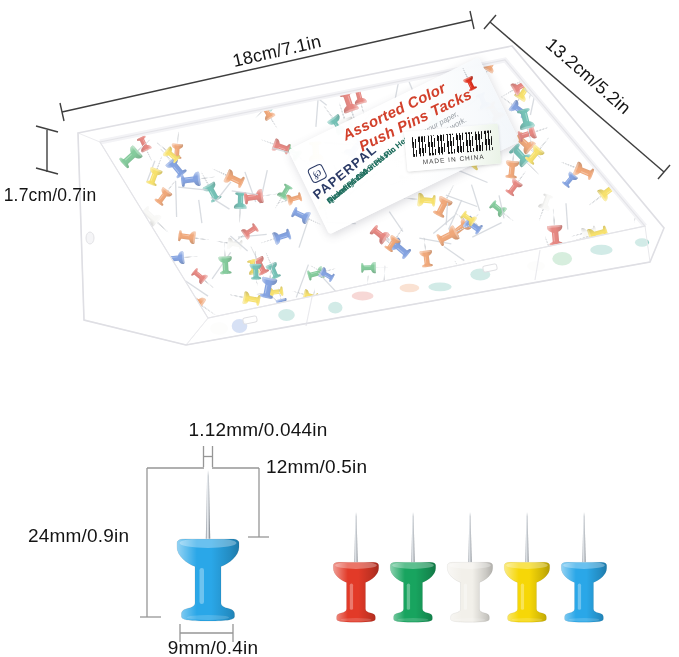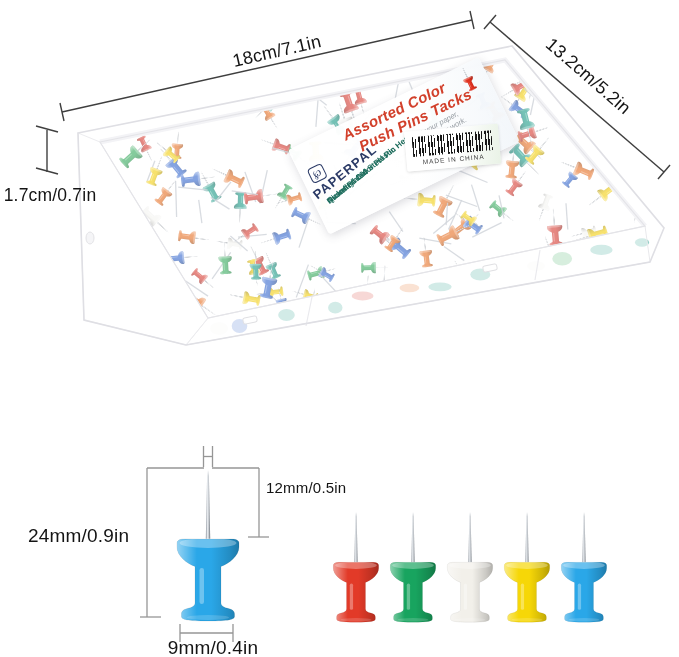--- a/index.html
+++ b/index.html
@@ -4,21 +4,21 @@
 <style>
   html,body{margin:0;padding:0;background:#fff;}
   .stage{position:relative;width:679px;height:657px;background:#ffffff;overflow:hidden;
          font-family:"Liberation Sans",sans-serif;}
   svg{position:absolute;left:0;top:0;}
   .dim{position:absolute;color:#141414;letter-spacing:.2px;white-space:nowrap;z-index:8;}
   .dim-width{left:172px;top:41px;width:210px;text-align:center;font-size:18px;transform:rotate(-13deg);}
   .dim-depth{left:483px;top:66px;width:210px;text-align:center;font-size:18px;transform:rotate(41deg);}
   .dim-height{left:0px;top:185px;width:100px;text-align:center;font-size:17.5px;}
   .dim-tip{left:158px;top:419px;width:200px;text-align:center;font-size:19px;}
-  .dim-needle{left:266px;top:479px;font-size:15px;}
+  .dim-needle{left:266px;top:456px;font-size:19px;}
   .dim-total{left:28px;top:525px;width:112px;text-align:left;font-size:19px;}
   .dim-base{left:138px;top:637px;width:150px;text-align:center;font-size:19px;}
 
   
   .plabel{position:absolute;left:288px;top:150px;width:212px;height:94px;z-index:5;
           background:linear-gradient(112deg,rgba(255,255,255,.97) 55%,rgba(242,246,250,.97));
           border-radius:3px;transform:rotate(-26deg);transform-origin:0 0;
           box-shadow:0 3px 10px rgba(70,70,90,.20);}
   .plabel *{position:absolute;}
   .logo-box{left:8px;top:26px;width:14px;height:14px;border:1.6px solid #2b3a66;border-radius:4px;
@@ -316,16 +316,17 @@
     </div>
     <div class="barcode">
       <div class="bars"></div>
       <div class="made-in">MADE IN CHINA</div>
     </div>
   </div>
 
   <div class="dim dim-width">18cm/7.1in</div>
   <div class="dim dim-depth">13.2cm/5.2in</div>
   <div class="dim dim-height">1.7cm/0.7in</div>
+  <div class="dim dim-tip">1.12mm/0.044in</div>
   <div class="dim dim-needle">12mm/0.5in</div>
   <div class="dim dim-total">24mm/0.9in</div>
   <div class="dim dim-base">9mm/0.4in</div>
 </div>
 
 </body></html>

